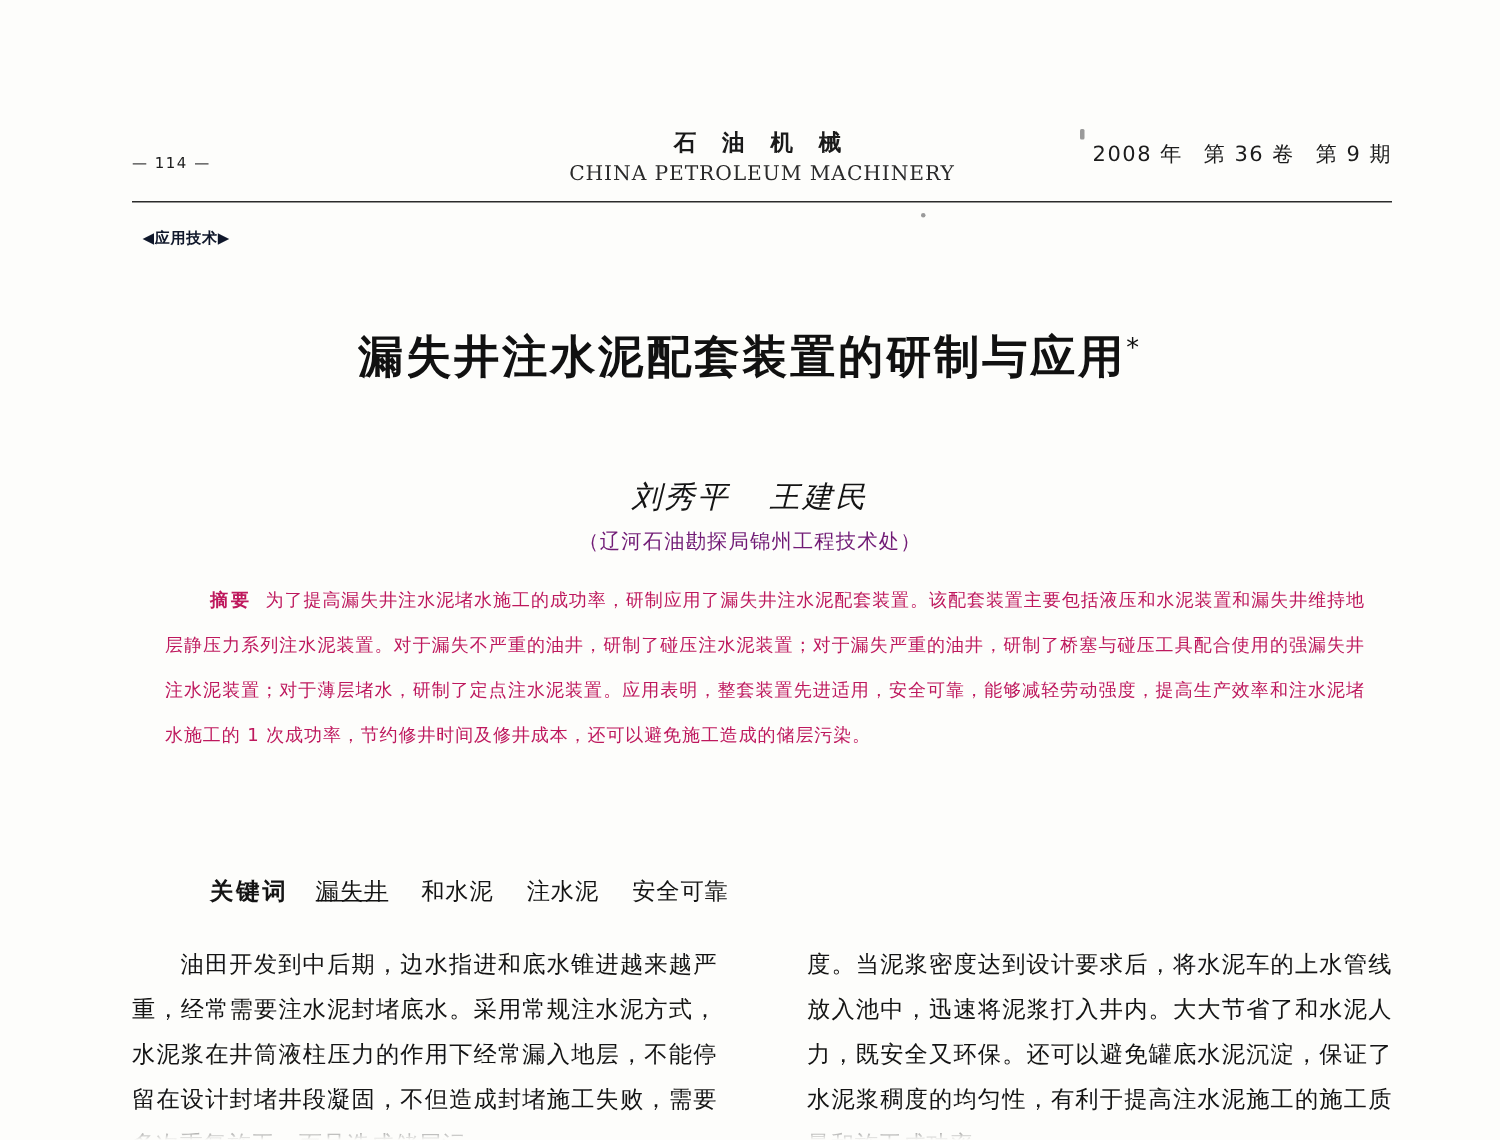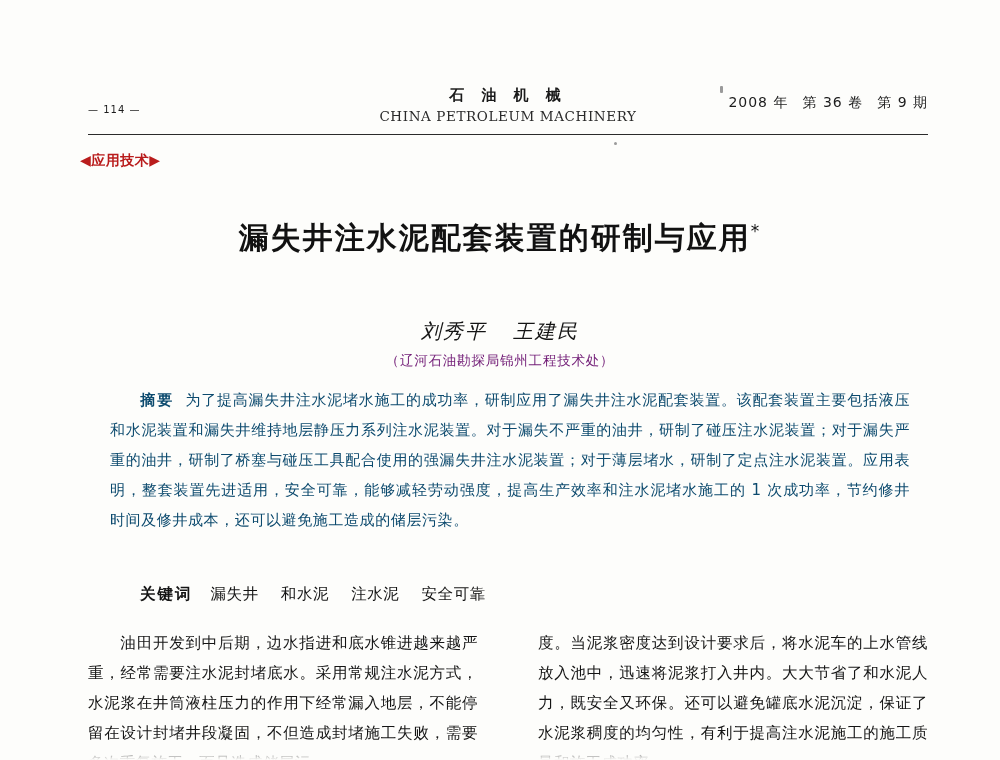--- a/index.html
+++ b/index.html
@@ -82,26 +82,26 @@
   
   .speck {
     position: absolute;
     background: #9a9a9a;
     border-radius: 50%;
   }
 
   
   .category {
     position: absolute;
-    left: 80px;
+    left: 95px;
     top: 152px;
-    font-size: 14px;
+    font-size: 10px;
     font-weight: bold;
     font-family: "DejaVu Sans", "Liberation Sans", sans-serif;
-    color: #b91c1c;
+    color: #0f172a;
     letter-spacing: 0.5px;
   }
 
   
   .title {
     position: absolute;
     left: 0;
     right: 0;
     top: 218px;
     text-align: center;
@@ -140,24 +140,24 @@
     letter-spacing: 0.8px;
     color: #701a75;
   }
 
   
   .abstract {
     position: absolute;
     left: 110px;
     top: 385px;
     width: 800px;
-    font-size: 15px;
+    font-size: 12px;
     line-height: 30px;
     text-align: justify;
-    color: #0c4a6e;
+    color: #be185d;
     letter-spacing: 0.6px;
   }
   .abstract .lbl {
     font-weight: bold;
     letter-spacing: 2px;
   }
   .abstract .lead { display: inline-block; width: 30px; }
 
   .keywords {
     position: absolute;
@@ -167,21 +167,21 @@
     font-size: 15.5px;
     line-height: 28px;
     color: #141414;
     letter-spacing: 0.6px;
   }
   .keywords .lbl {
     font-weight: bold;
     letter-spacing: 2px;
   }
   .keywords .kw { display: inline-block; margin-right: 22px; }
-  .keywords .kwfirst { display: inline-block; margin-left: 18px; margin-right: 22px; }
+  .keywords .kwfirst { display: inline-block; margin-left: 18px; margin-right: 22px; text-decoration: underline; }
 
   
   .body-cols {
     position: absolute;
     left: 88px;
     top: 628px;
     width: 840px;
     height: 132px;
     overflow: hidden;
   }

